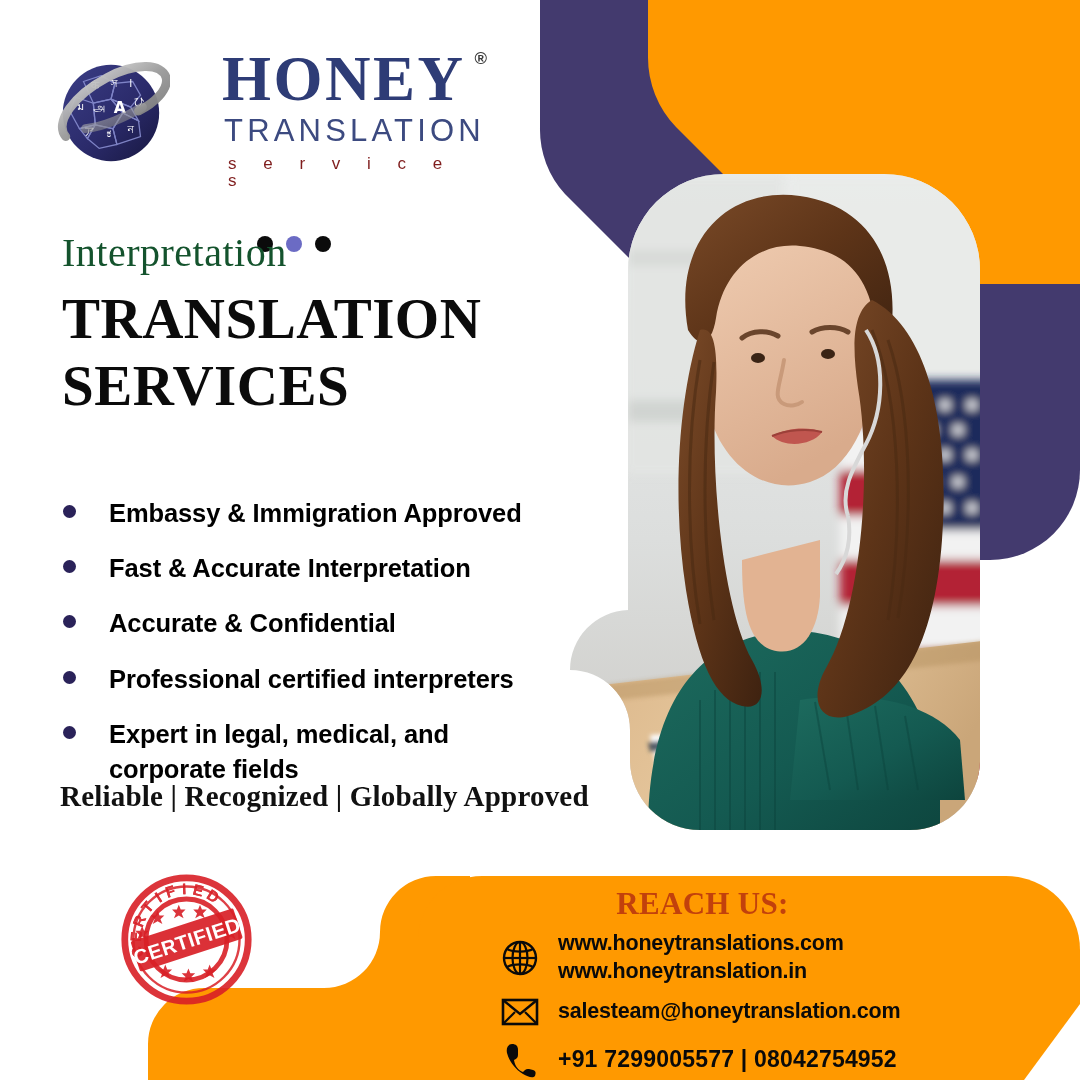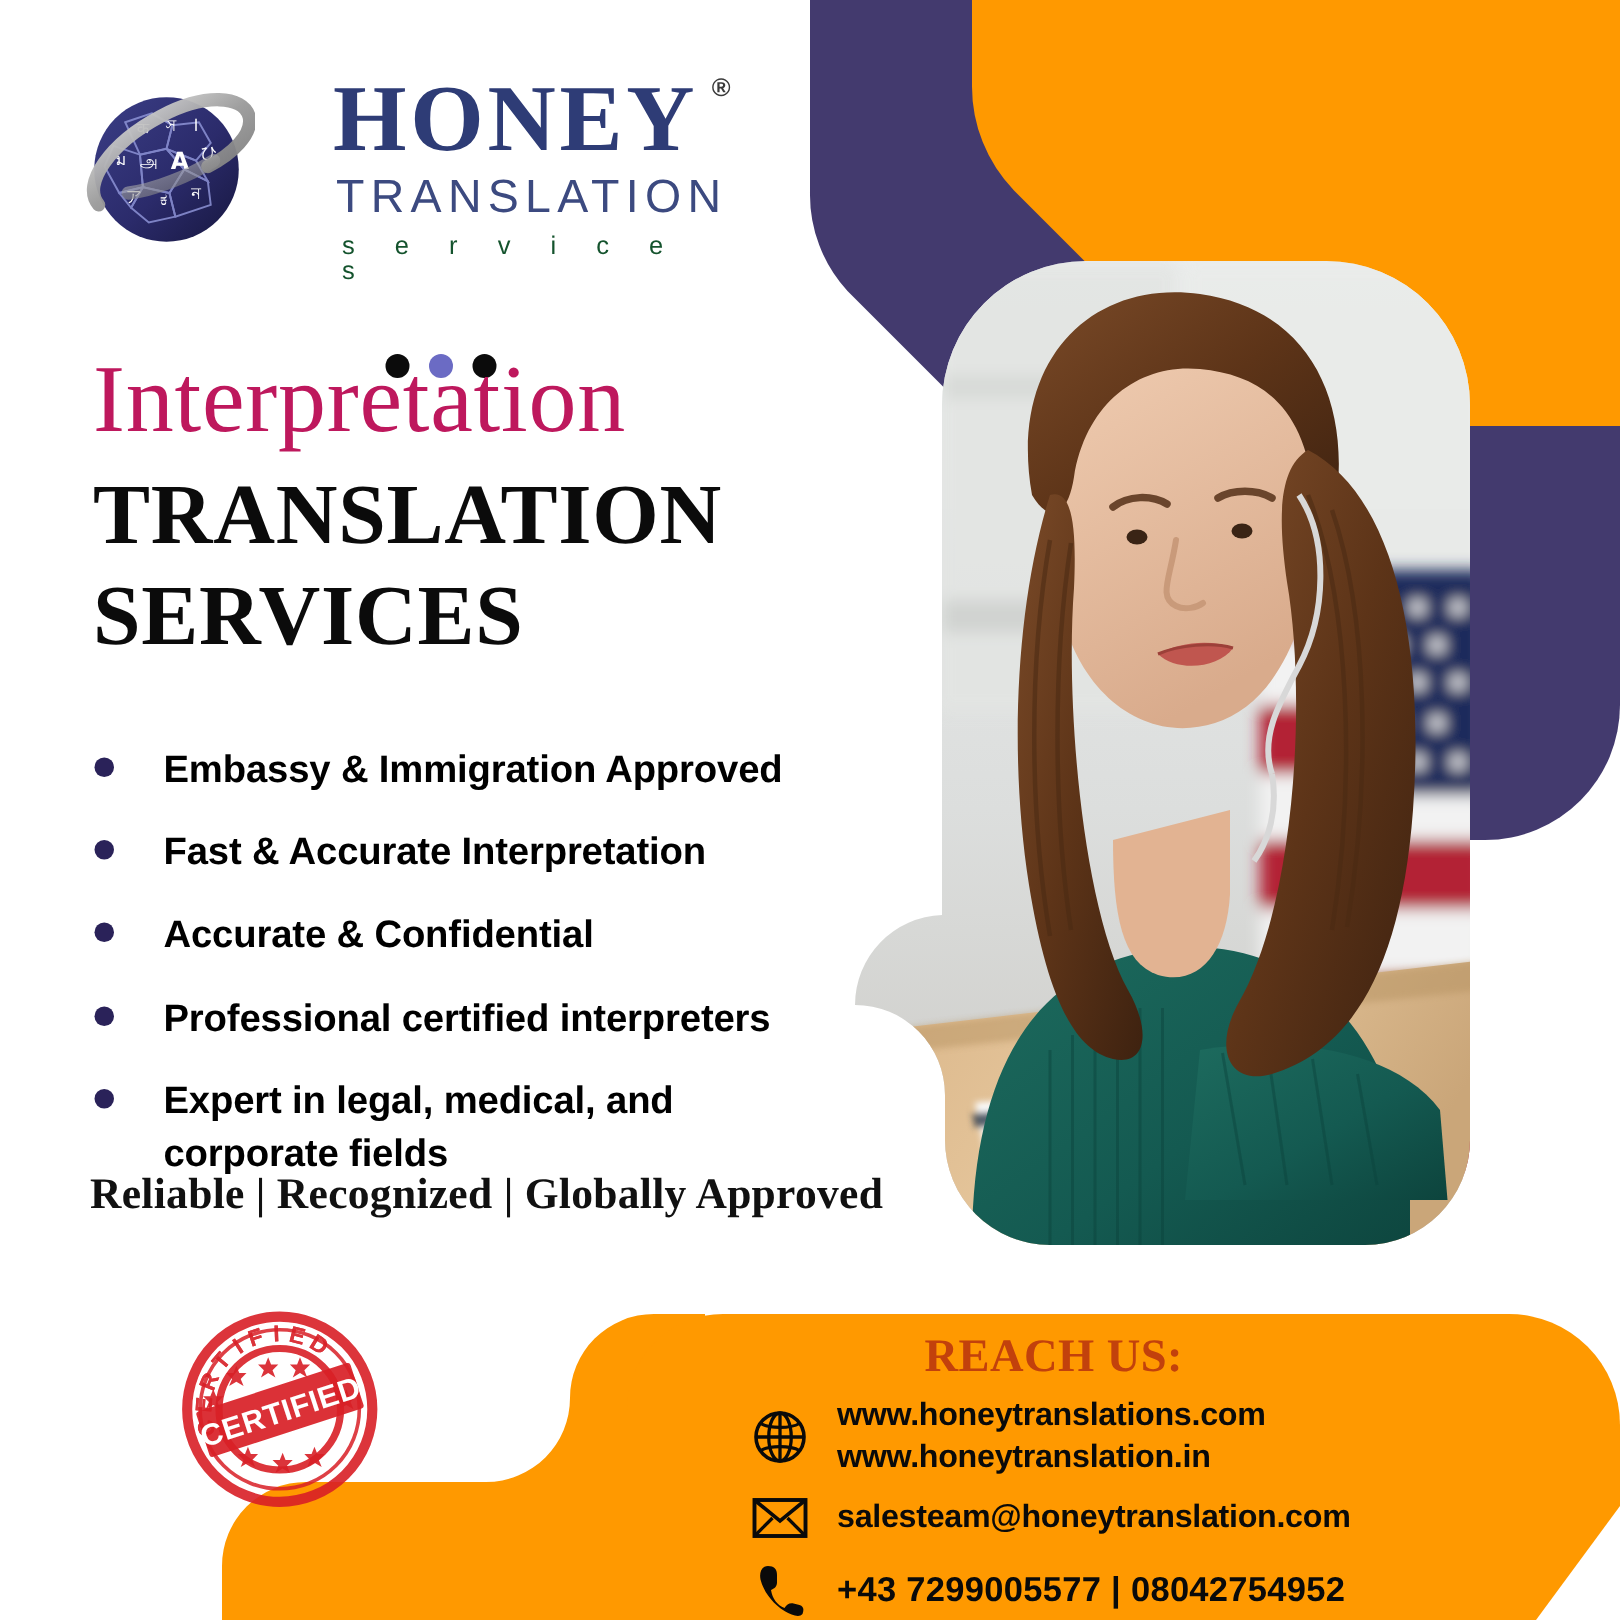--- a/index.html
+++ b/index.html
@@ -49,37 +49,37 @@
     letter-spacing:4.2px;
     color:#3c4a80;
     margin:4px 0 0 2px;
     line-height:1;
   }
   #logo-services{
     font-family:"Liberation Sans", sans-serif;
     font-weight:400;
     font-size:17px;
     letter-spacing:11px;
-    color:#14532d;
+    color:#7f1d1d;
     margin:9px 0 0 6px;
     line-height:1;
   }
   #logo-dots{
     position:absolute;left:205px;top:188px;
     display:flex;gap:13px;align-items:center;
   }
   #logo-dots .dot{width:16px;height:16px;border-radius:50%;}
 
   
   #headline{position:absolute;left:62px;top:232px;width:470px;}
   #headline-script{
     font-family:"Liberation Serif", serif;
     font-weight:400;
-    font-size:64px;
-    color:#be185d;
+    font-size:40px;
+    color:#14532d;
     line-height:1.05;
     letter-spacing:0.5px;
     margin:0;
   }
   #headline-main{
     font-family:"Liberation Serif", serif;
     font-weight:700;
     font-size:57px;
     color:#0b0b0b;
     line-height:1.17;
@@ -533,17 +533,17 @@
 
     <div class="contact-row" id="row-phone">
       <span class="contact-icon">
         <svg width="34" height="36" viewBox="0 0 34 36">
           <path d="M9,2 C13,2 15,4 15,8 L15,13 C15,16 13,17 11,18
                    C12,24 15,28 20,30 C21.5,28 23,26.5 26,27
                    L30,28 C33,29 33,31 32,34 C30,36.5 25,35 20,32
                    C12,27 6,19 4,11 C3,6 5,2 9,2 Z" fill="#0a0a0a"></path>
         </svg>
       </span>
-      <span class="contact-text">+43 7299005577  |  08042754952</span>
+      <span class="contact-text">+91 7299005577  |  08042754952</span>
     </div>
   </div>
 
 </div>
 
 </body></html>

